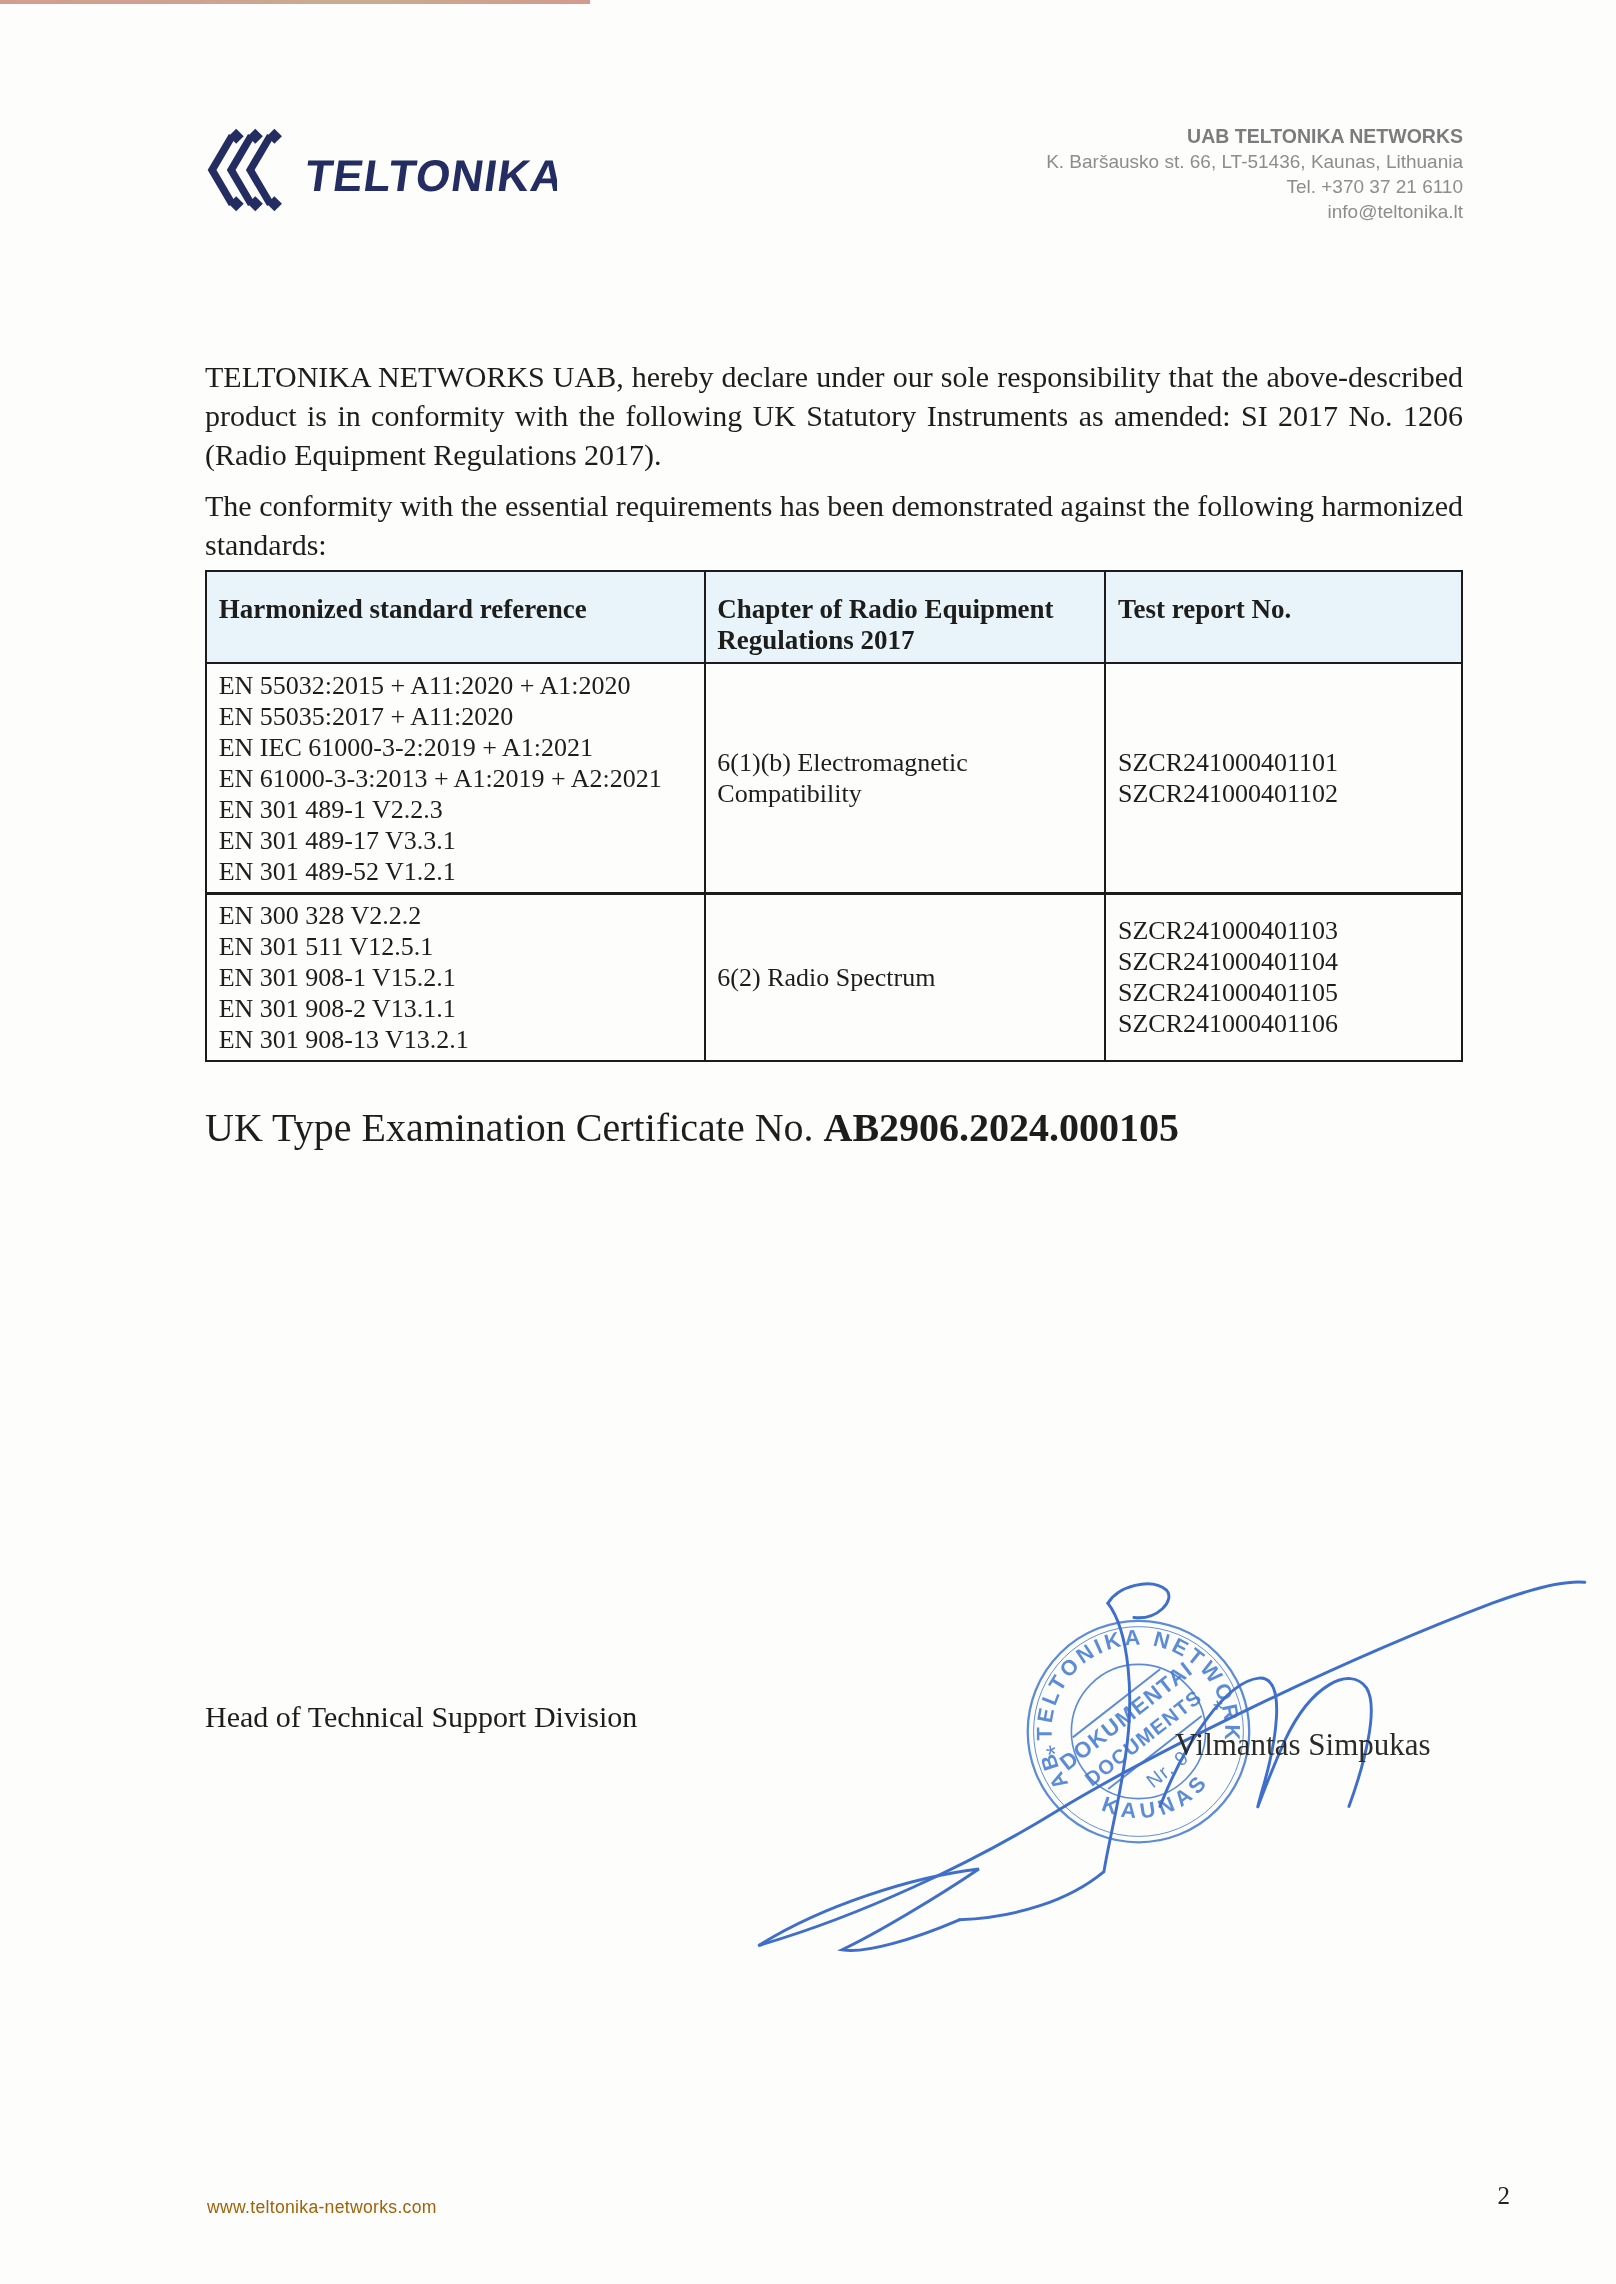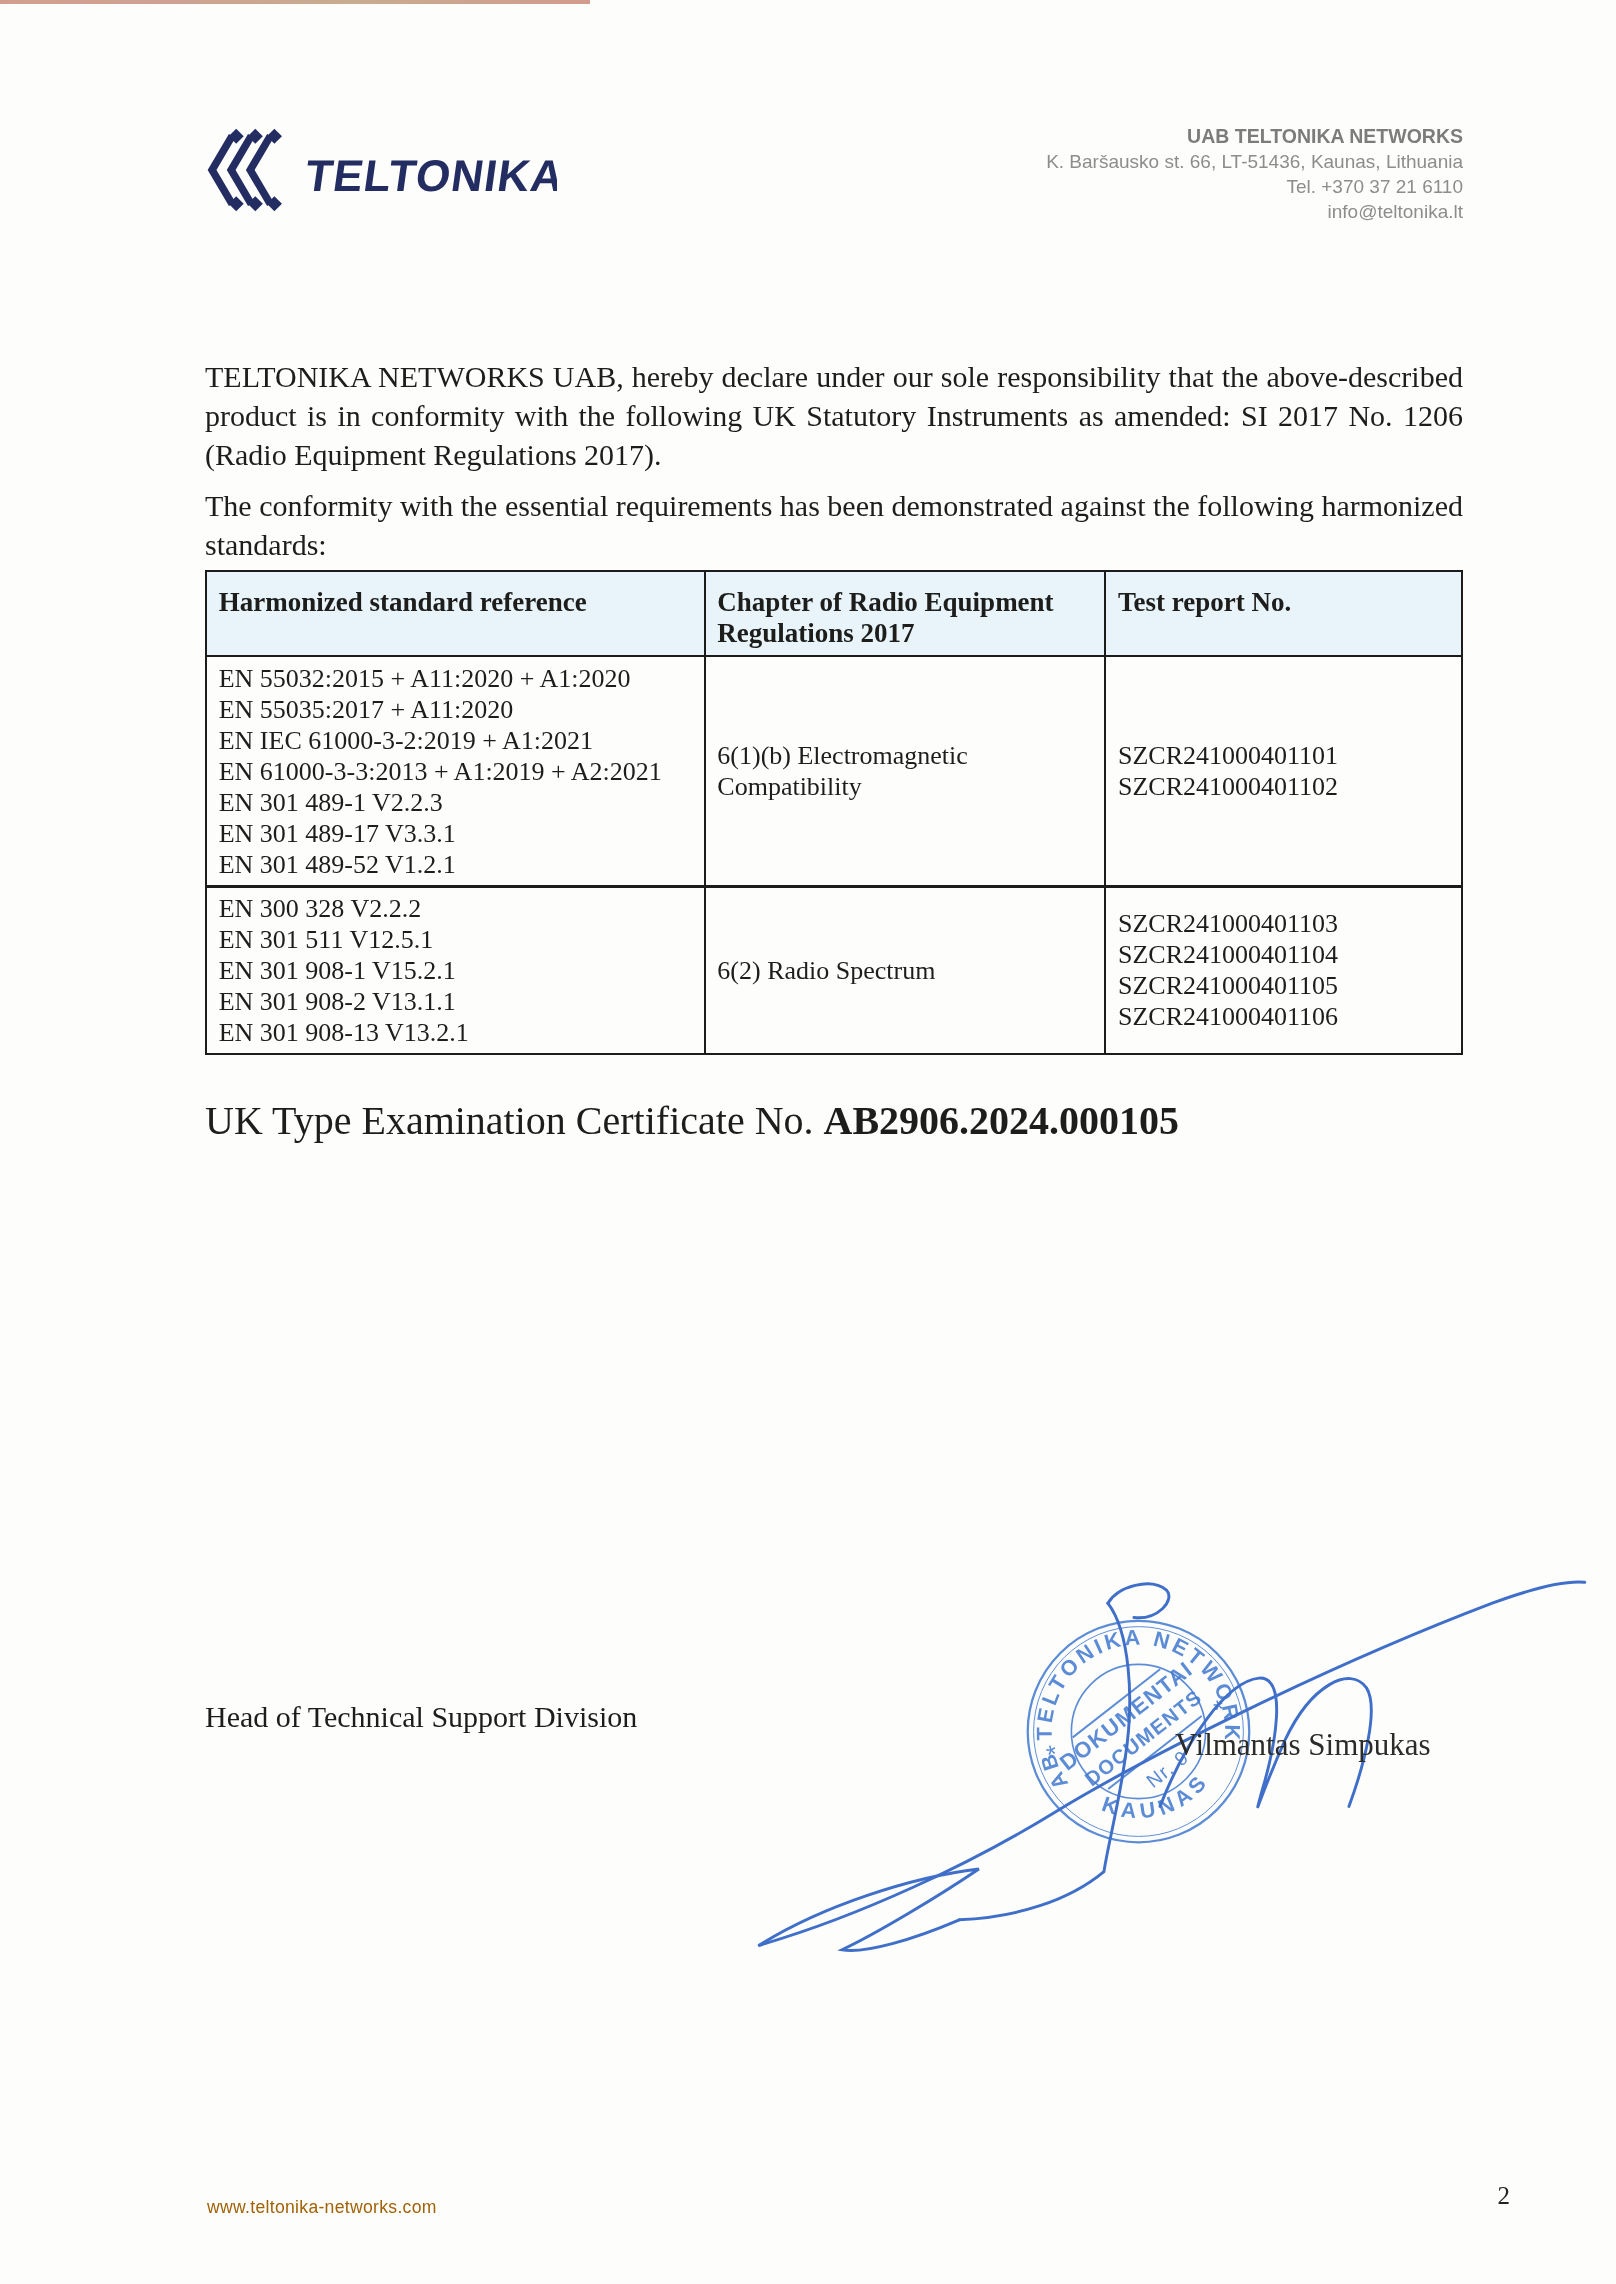--- a/index.html
+++ b/index.html
@@ -42,21 +42,21 @@
     border-collapse:collapse;width:100%;
     font-size:26px;line-height:31px;margin:6.5px 0 42px 0;
     table-layout:fixed;
   }
   table.standards th, table.standards td{
     border:2px solid #1c1c1c;padding:5.2px 11.7px;vertical-align:middle;
     overflow:hidden;
   }
   table.standards thead th{
     background:#e8f4fa;text-align:left;font-weight:bold;font-size:27px;
-    vertical-align:top;height:63px;padding-top:15px;
+    vertical-align:top;height:63px;padding-top:22px;
     border-bottom-width:2.6px;
   }
   col.c1{width:39.7%;} col.c2{width:31.9%;} col.c3{width:28.4%;}
   td.standards-cell{vertical-align:middle;}
   tr.row-spectrum td{border-top-width:3.3px;}
   
   .bold{font-weight:bold;}
   .therefore-line{font-size:30px;line-height:48px;margin:29px 0 0 0;display:flex;align-items:flex-end;}
   .ukca{
     display:inline-block;margin:0 9px 3.9px 6.5px;

